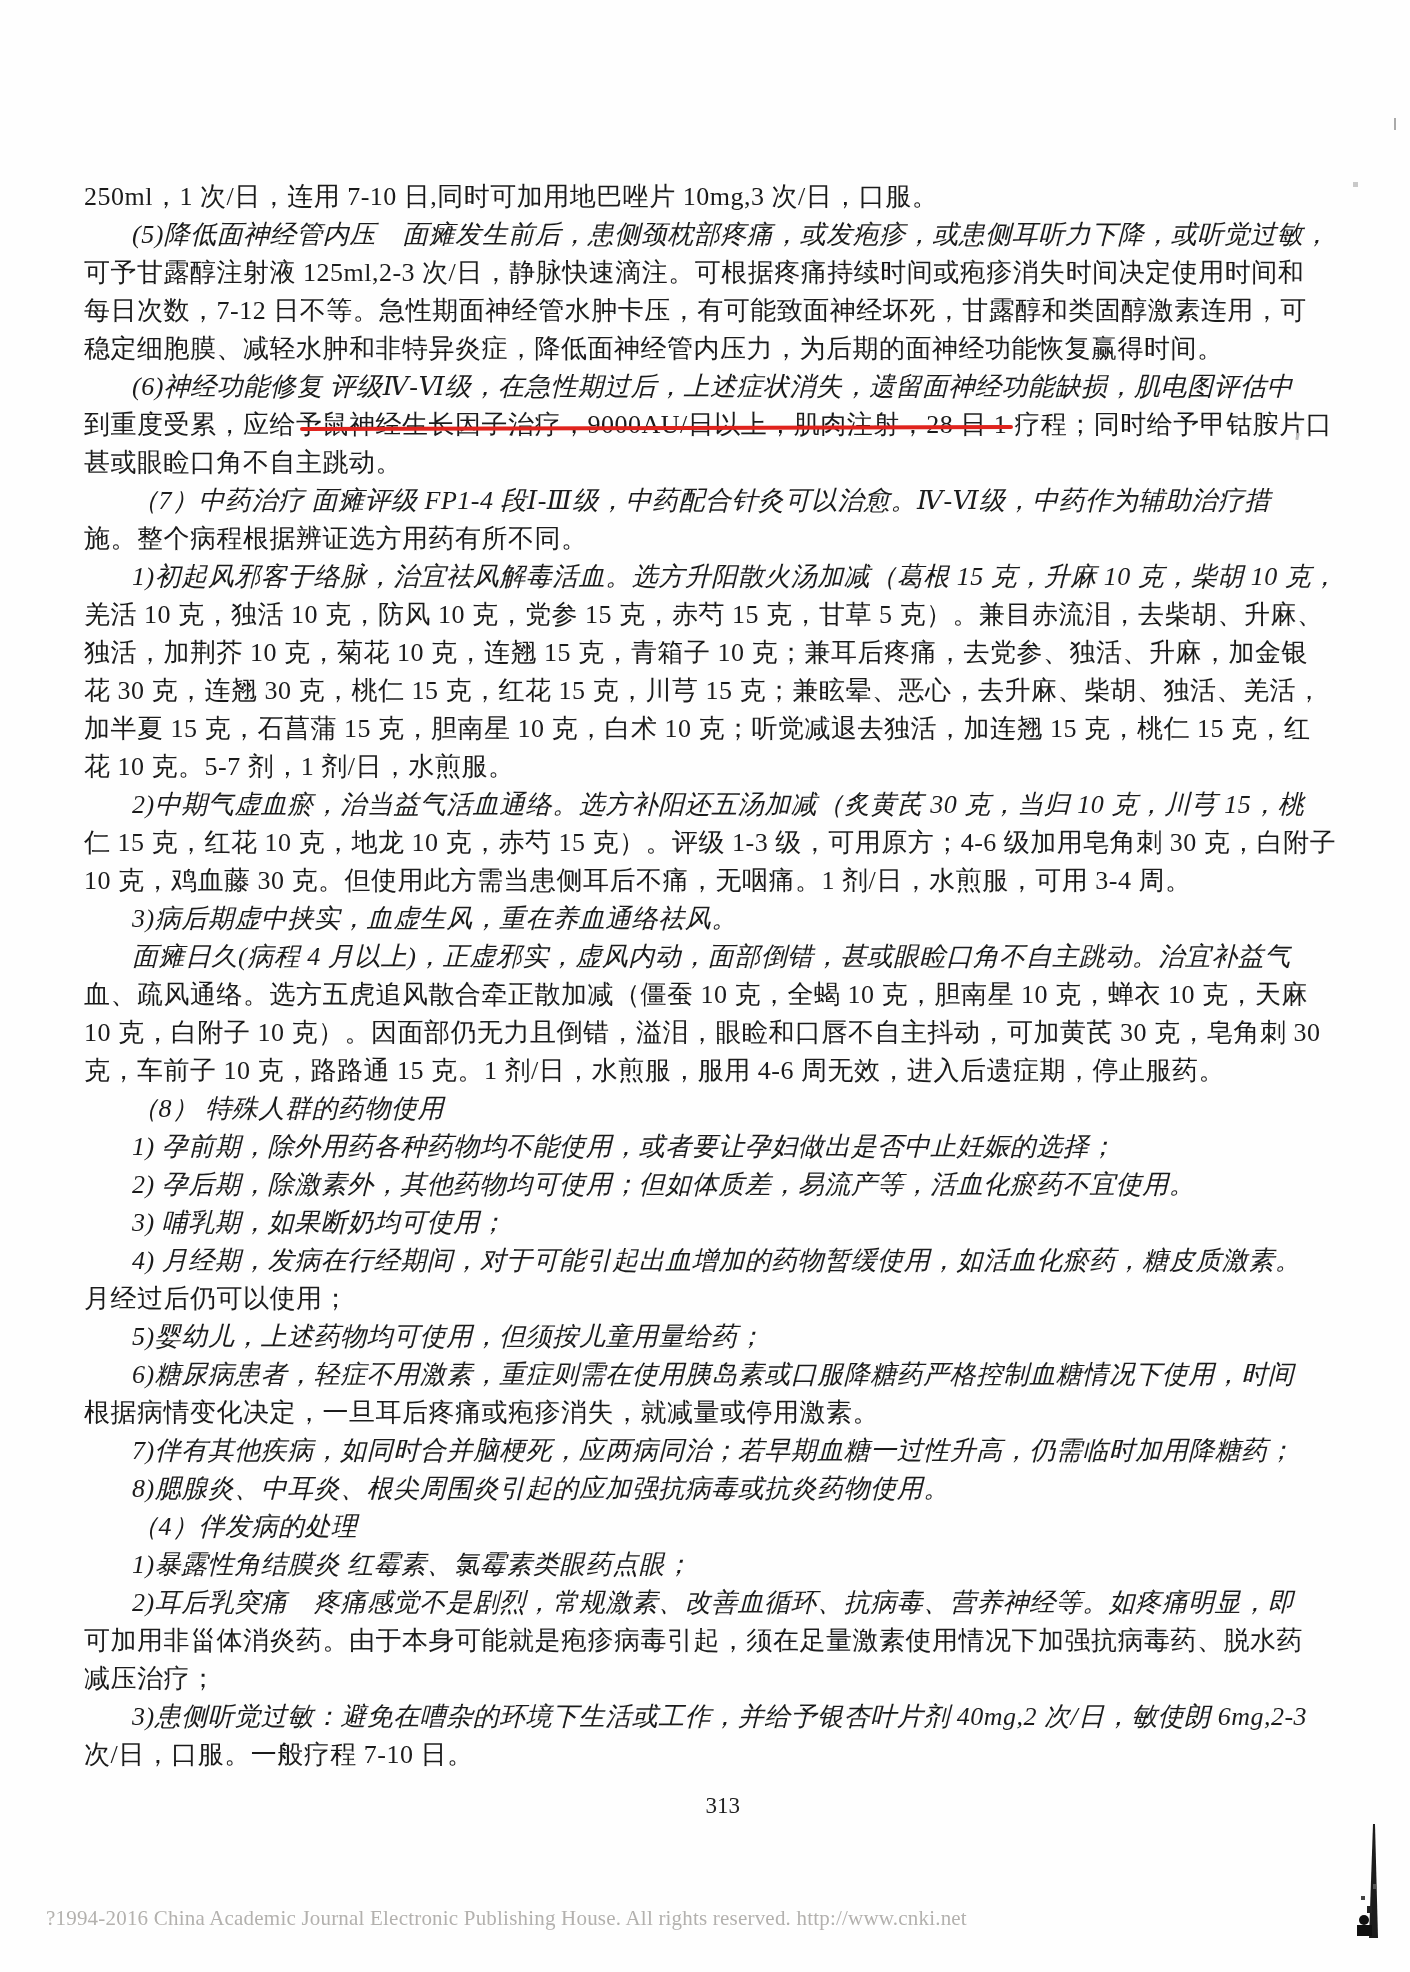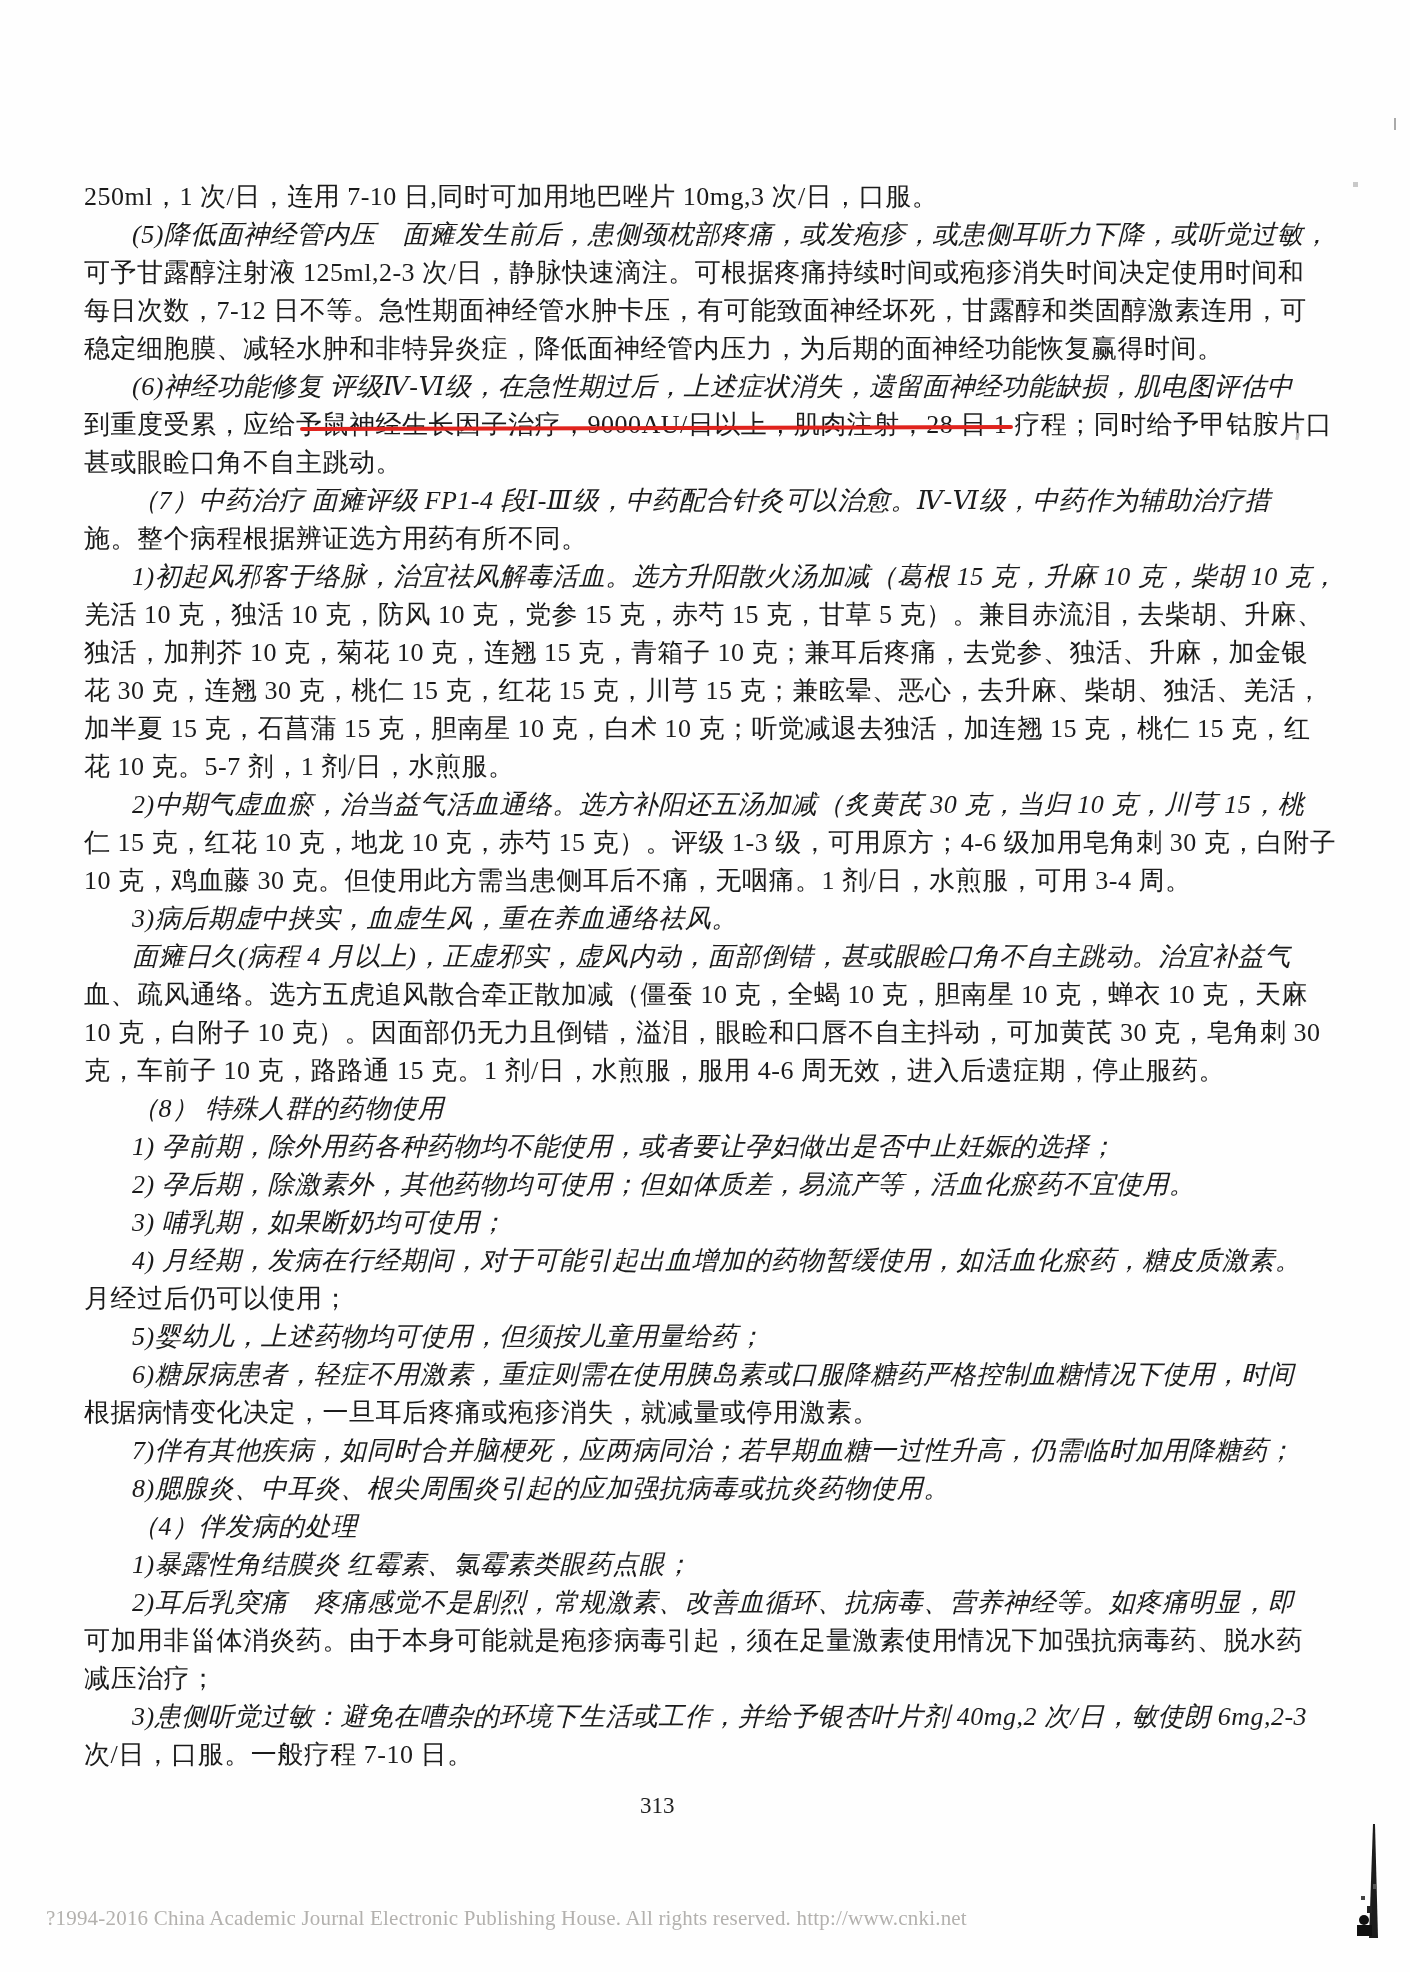--- a/index.html
+++ b/index.html
@@ -33,21 +33,21 @@
     position: absolute;
     left: 300px; top: 426px;
     width: 713px; height: 4px;
     border-radius: 2px;
     transform: rotate(-0.15deg);
   }
   .page-number {
     position: absolute;
     left: 640px; top: 1793px;
     width: 100px;
-    text-align: left;
+    text-align: right;
     font-size: 23px;
     color: #222222;
     font-family: Liberation Serif, serif;
   }
   .footer {
     position: absolute;
     left: 46px; top: 1906px;
     width: 1200px;
     font-size: 21px;
     color: #b3b1ae;

